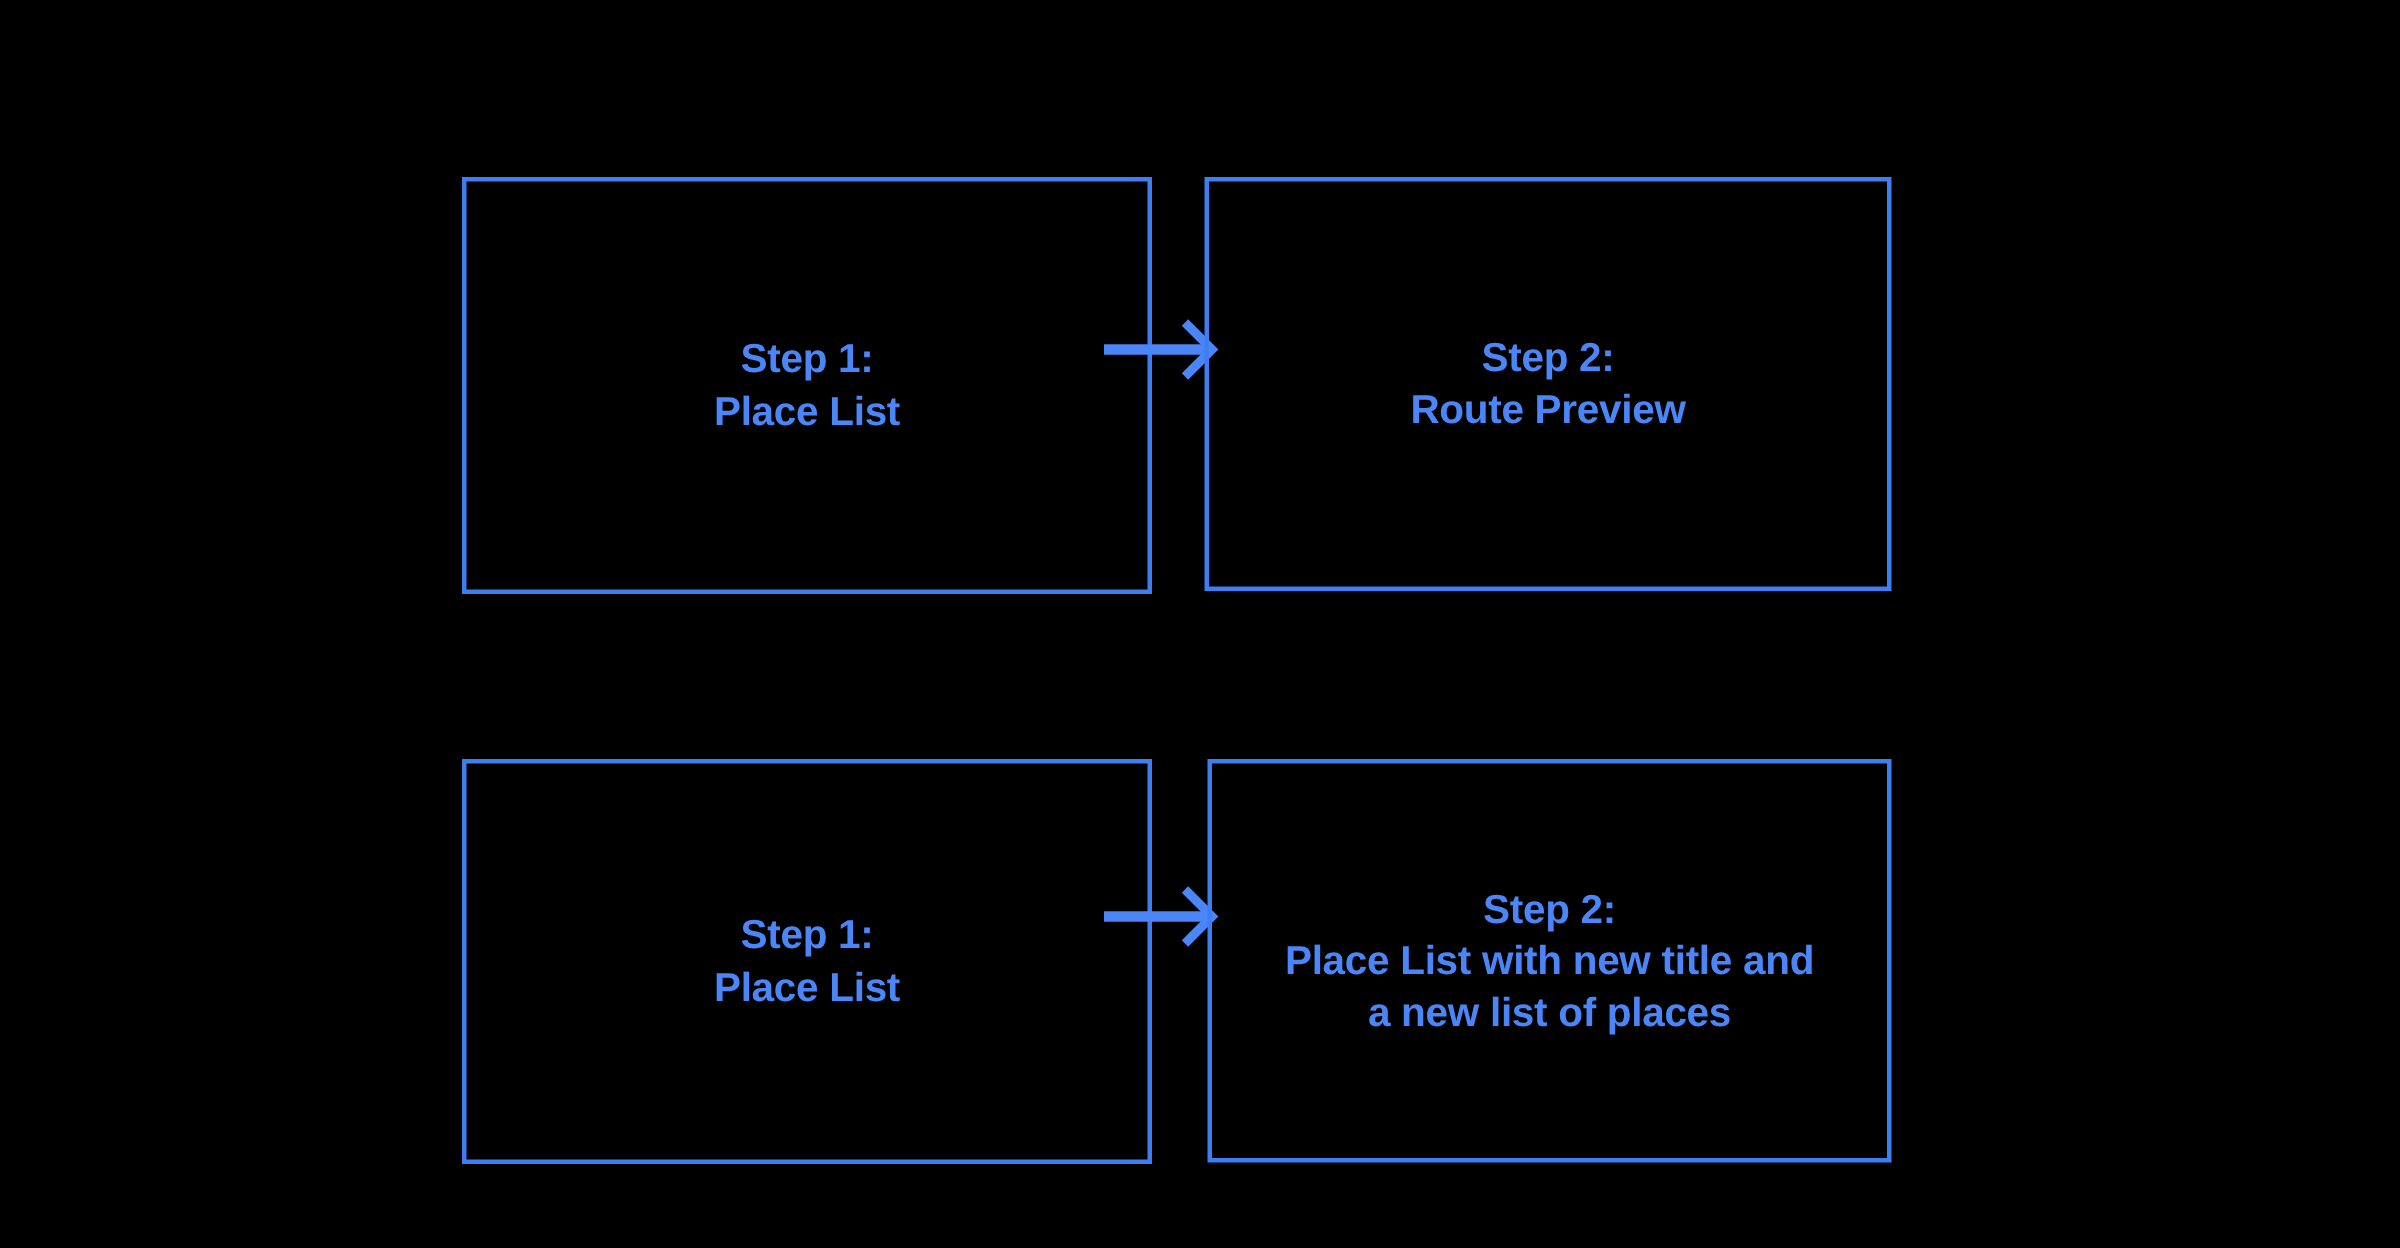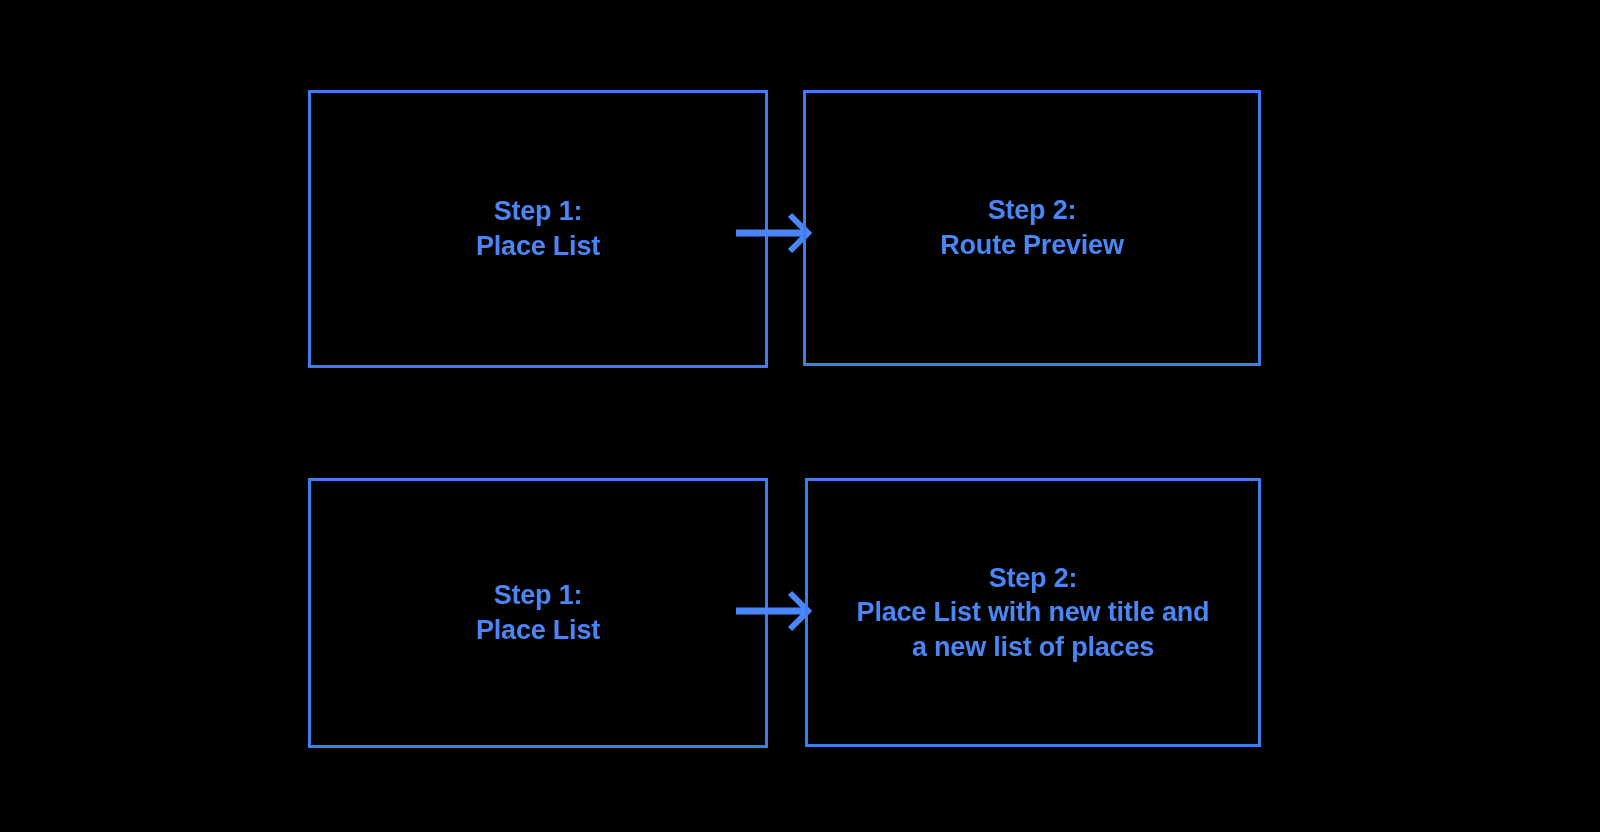--- a/index.html
+++ b/index.html
@@ -22,20 +22,21 @@
   }
 
   .flow-box {
     position: absolute;
     box-sizing: border-box;
     border: 3px solid #3d7ff0;
     background: transparent;
     display: flex;
     align-items: center;
     justify-content: center;
+    margin-top: 28px;
   }
 
   .box-label {
     color: #4a86f7;
     font-family: "Liberation Sans", sans-serif;
     font-weight: bold;
     font-size: 27px;
     line-height: 1.28;
     text-align: center;
     white-space: pre-line;

